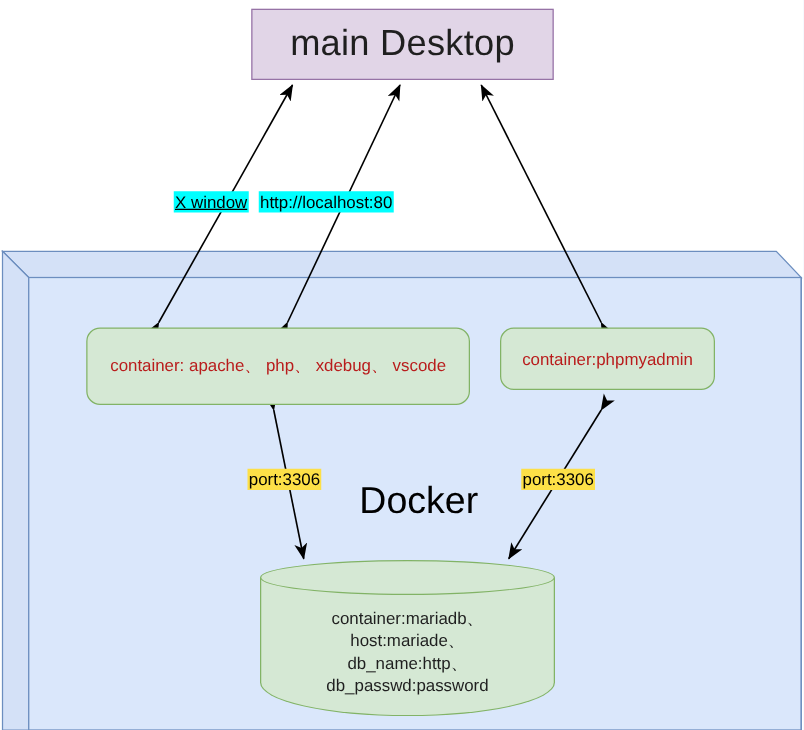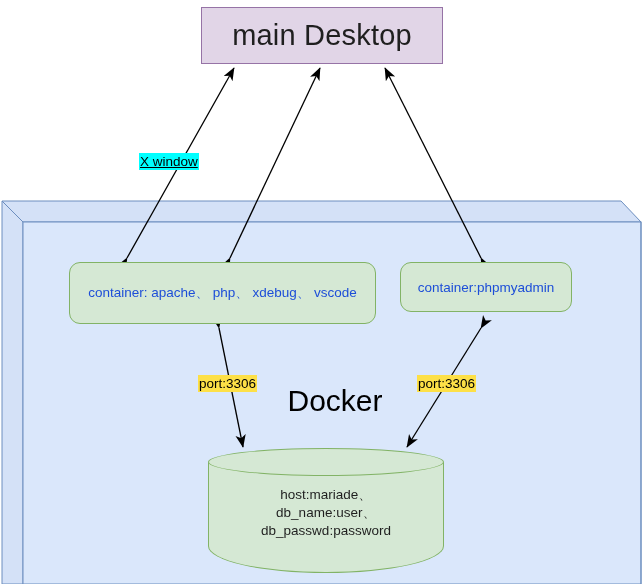--- a/index.html
+++ b/index.html
@@ -19,21 +19,21 @@
   
   #desktop-box{
     left:201px;top:7px;width:242px;height:57px;
     background:#e1d5e7;border:1px solid #9673a6;
     font-size:29px;color:#1f1f1f;letter-spacing:0.2px;
   }
 
   
   .green-box{
     background:#d5e8d4;border:1px solid #82b366;border-radius:11px;
-    font-size:13.5px;color:#1d4ed8;
+    font-size:13.5px;color:#b91c1c;
   }
   #container-web{left:69px;top:262px;width:307px;height:62px;}
   #container-pma{left:400px;top:262px;width:172px;height:50px;}
 
   
   #db-cylinder{
     position:absolute;left:208px;top:448px;width:236px;height:125px;
   }
   #db-cylinder .cyl-body{
     position:absolute;left:0;top:14px;width:236px;height:111px;
@@ -118,27 +118,29 @@
   </div>
 
   <div class="node green-box" id="container-pma">
     <span>container:phpmyadmin</span>
   </div>
 
   <div id="db-cylinder">
     <div class="cyl-body"></div>
     <div class="cyl-top"></div>
     <div class="cyl-text">
+      <div>container:mariadb、</div>
       <div>host:mariade、</div>
-      <div>db_name:user、</div>
+      <div>db_name:http、</div>
       <div>db_passwd:password</div>
     </div>
   </div>
 
   <div class="edge-label cyan" id="label-xwindow">X window</div>
 
+  <div class="edge-label cyan" id="label-http80">http://localhost:80</div>
 
 
   <div class="edge-label yellow" id="label-port-left">port:3306</div>
 
   <div class="edge-label yellow" id="label-port-right">port:3306</div>
 
 </div>
 
 </body></html>

